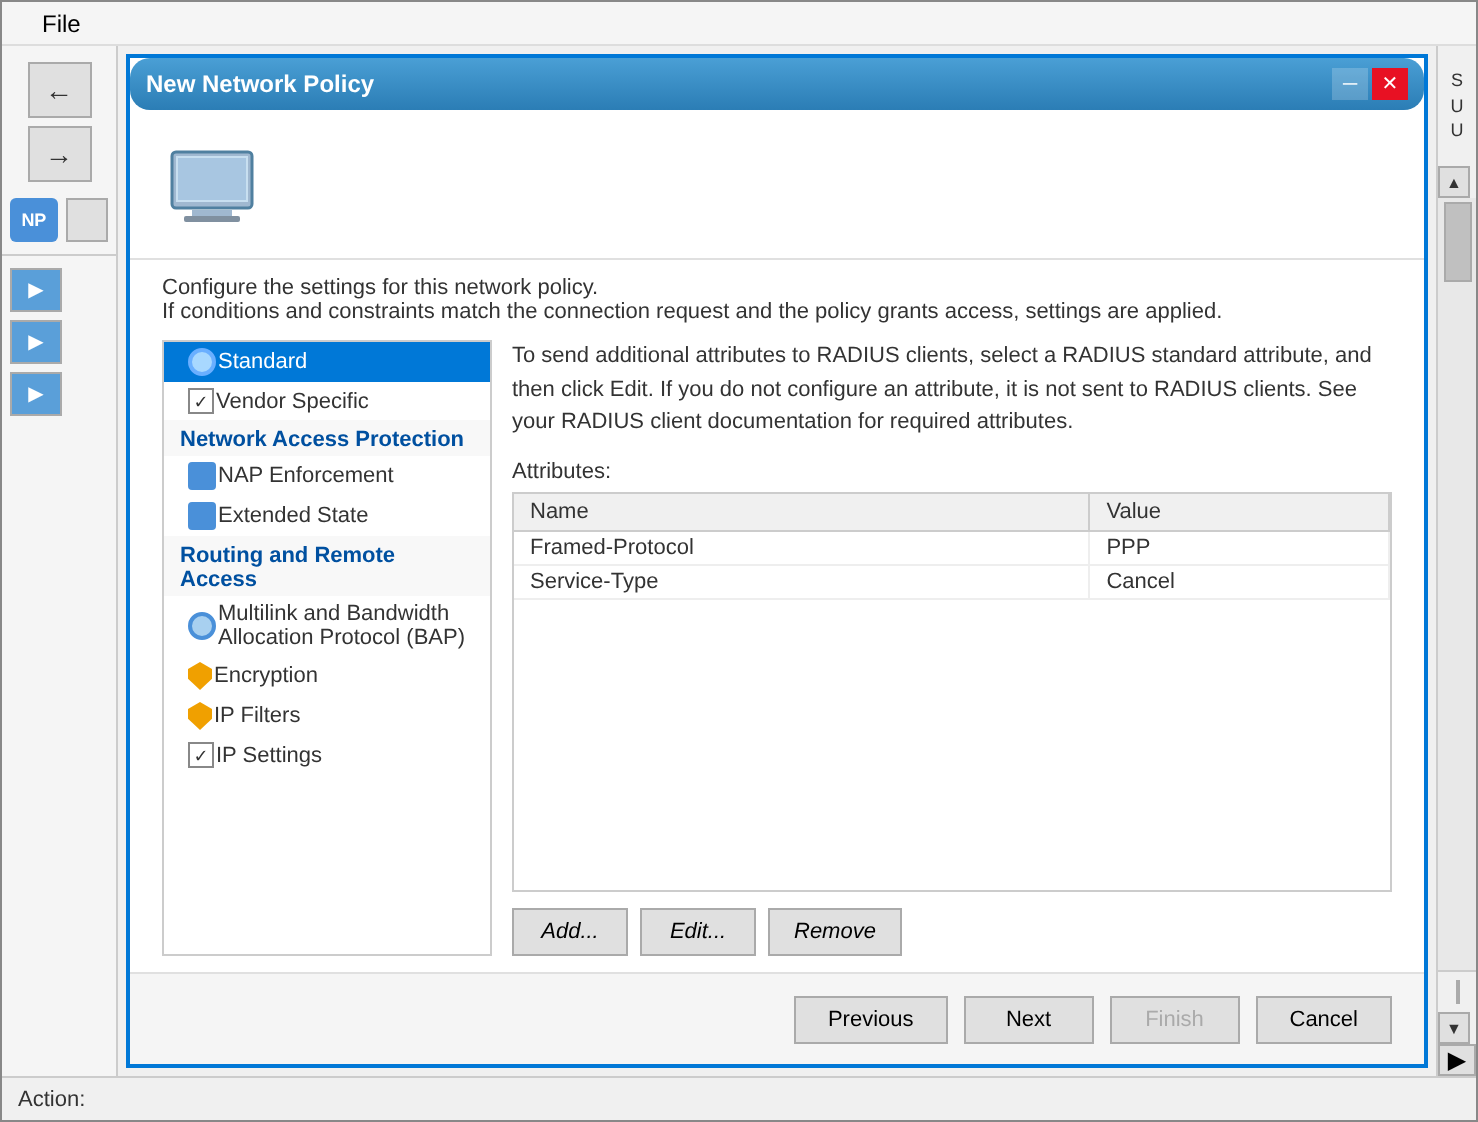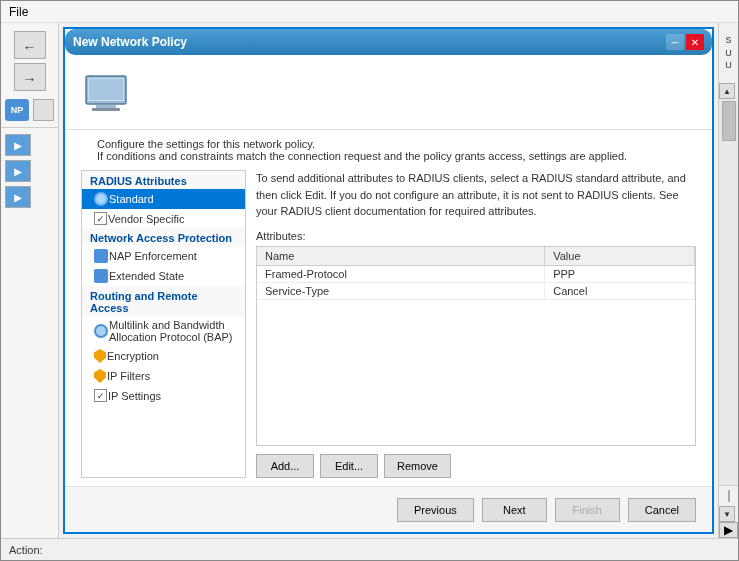--- a/index.html
+++ b/index.html
@@ -33,21 +33,21 @@
       display: flex;
       flex-direction: column;
       padding: 4px 0;
     }
     .menu-bar {
       height: 22px;
       background: #f5f5f5;
       border-bottom: 1px solid #ddd;
       display: flex;
       align-items: center;
-      padding: 0 0;
+      padding: 0 12px;
     }
     .menu-bar-item {
       padding: 2px 8px;
       cursor: pointer;
       font-size: 12px;
     }
 
     
     .dialog-window {
       margin: 4px;
@@ -128,21 +128,21 @@
       color: #003070;
       margin-bottom: 6px;
     }
     .dialog-header-desc {
       font-size: 11px;
       color: #333;
       line-height: 1.4;
     }
 
     .dialog-subtitle {
-      padding: 8px 32px;
+      padding: 8px 16px;
       font-size: 11px;
       color: #333;
       background: white;
     }
 
     .settings-label {
       font-size: 12px;
       font-weight: 700;
       color: #333;
       padding: 6px 16px 4px 16px;
@@ -272,20 +272,21 @@
     }
 
     .action-btn {
       height: 24px;
       padding: 0 12px;
       background: #e0e0e0;
       border: 1px solid #aaa;
       font-size: 11px;
       cursor: pointer;
       min-width: 58px;
+      font-style: italic;
     }
 
     
     .status-bar {
       height: 22px;
       background: #f0f0f0;
       border-top: 1px solid #ccc;
       display: flex;
       align-items: center;
       padding: 0 8px;
@@ -419,21 +420,20 @@
               <div class="dialog-subtitle">
                 <div>Configure the settings for this network policy.</div>
                 <div>If conditions and constraints match the connection request and the policy grants access, settings are applied.</div>
               </div>
 
 
               <div class="dialog-main">
 
                 <div class="settings-panel">
 
-                  <div class="settings-category">RADIUS Attributes</div>
 
                   <div class="settings-item selected">
                     <div style="width:14px;height:14px;border-radius:50%;border:2px solid #6aafff;background:#a8d8ff;flex-shrink:0;"></div>
                     <span>Standard</span>
                   </div>
 
                   <div class="settings-item">
                     <div class="icon-checkbox checked"></div>
                     <span>Vendor Specific</span>
                   </div>

